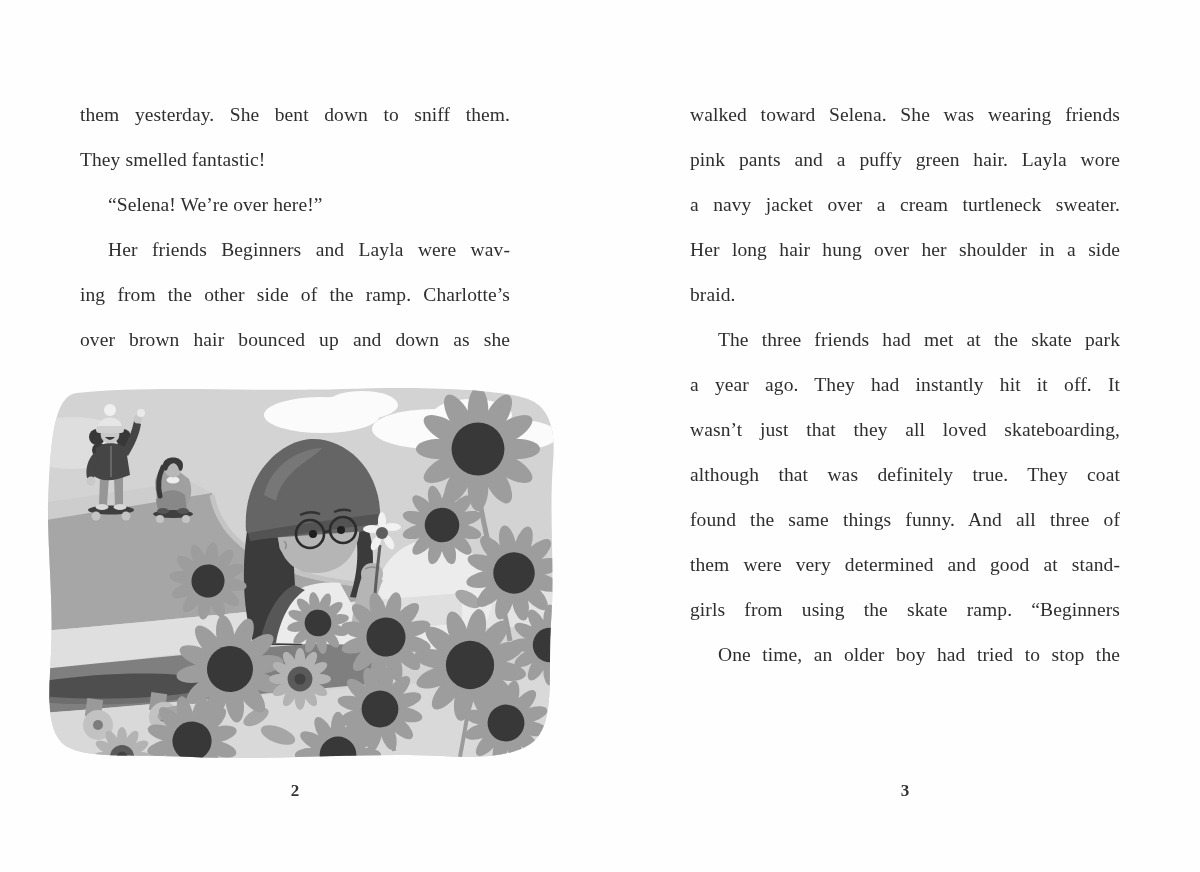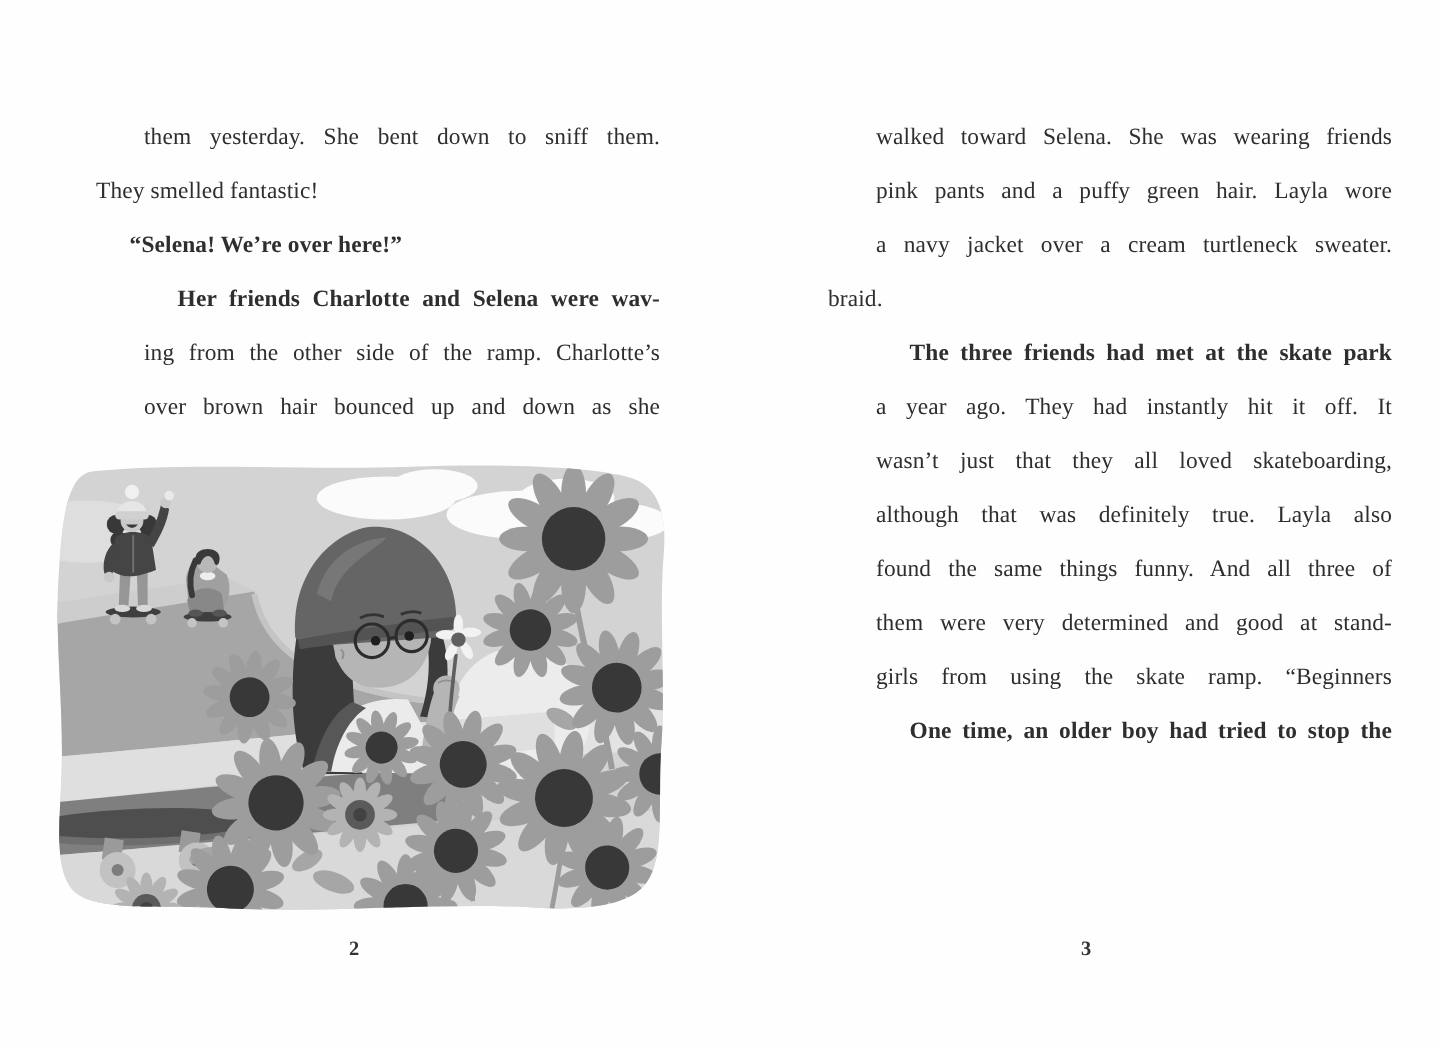--- a/index.html
+++ b/index.html
@@ -11,22 +11,22 @@
   .page{position:absolute;top:0;height:872px;}
   .page-left{left:0;width:600px;}
   .page-right{left:600px;width:600px;}
   .text-col{position:absolute;top:92px;width:430px;}
   .page-left .text-col{left:80px;}
   .page-right .text-col{left:90px;}
   .line{
     width:430px;height:45px;line-height:45px;font-size:19.5px;
     box-sizing:border-box;white-space:normal;letter-spacing:0.1px;
   }
-  .justify{text-align:justify;text-align-last:justify;margin-left:40px;}
-  .indent{padding-left:28px;font-weight:bold;}
+  .justify{text-align:justify;text-align-last:justify;}
+  .indent{padding-left:28px;}
   .pagenum{
     position:absolute;top:781px;width:430px;text-align:center;
     font-size:17px;font-weight:700;color:#333;
   }
   .page-left .pagenum{left:80px;}
   .page-right .pagenum{left:90px;}
   .illustration{
     position:absolute;left:42px;top:383px;width:518px;height:382px;margin:0;
   }
   .illustration svg{display:block;}
@@ -34,21 +34,21 @@
 </head>
 <body>
 
 <div>
 
   <div class="page page-left">
     <div class="text-col">
       <div class="line justify">them yesterday. She bent down to sniff them.</div>
       <div class="line">They smelled fantastic!</div>
       <div class="line indent">“Selena! We’re over here!”</div>
-      <div class="line indent justify">Her friends Charlotte and Selena were wav-</div>
+      <div class="line indent justify">Her friends Beginners and Layla were wav-</div>
       <div class="line justify">ing from the other side of the ramp. Charlotte’s</div>
       <div class="line justify">over brown hair bounced up and down as she</div>
     </div>
 
     <figure class="illustration">
       <svg width="518" height="382" viewBox="0 0 518 382" xmlns="http://www.w3.org/2000/svg">
         <defs>
           <clipPath id="blob">
             <path d="M34,10 C110,2 210,9 300,6 C380,3 458,6 486,16 C508,24 514,48 511,80
                      C507,130 513,190 509,240 C506,290 513,336 494,356 C478,373 440,376 400,373
@@ -236,25 +236,26 @@
     </figure>
 
     <div class="pagenum">2</div>
   </div>
 
   <div class="page page-right">
     <div class="text-col">
       <div class="line justify">walked toward Selena. She was wearing friends</div>
       <div class="line justify">pink pants and a puffy green hair. Layla wore</div>
       <div class="line justify">a navy jacket over a cream turtleneck sweater.</div>
+      <div class="line justify">Her long hair hung over her shoulder in a side</div>
       <div class="line">braid.</div>
       <div class="line indent justify">The three friends had met at the skate park</div>
       <div class="line justify">a year ago. They had instantly hit it off. It</div>
       <div class="line justify">wasn’t just that they all loved skateboarding,</div>
-      <div class="line justify">although that was definitely true. Layla also</div>
+      <div class="line justify">although that was definitely true. They coat</div>
       <div class="line justify">found the same things funny. And all three of</div>
       <div class="line justify">them were very determined and good at stand-</div>
       <div class="line justify">girls from using the skate ramp. “Beginners</div>
       <div class="line indent justify">One time, an older boy had tried to stop the</div>
     </div>
     <div class="pagenum">3</div>
   </div>
 
 </div>
 

